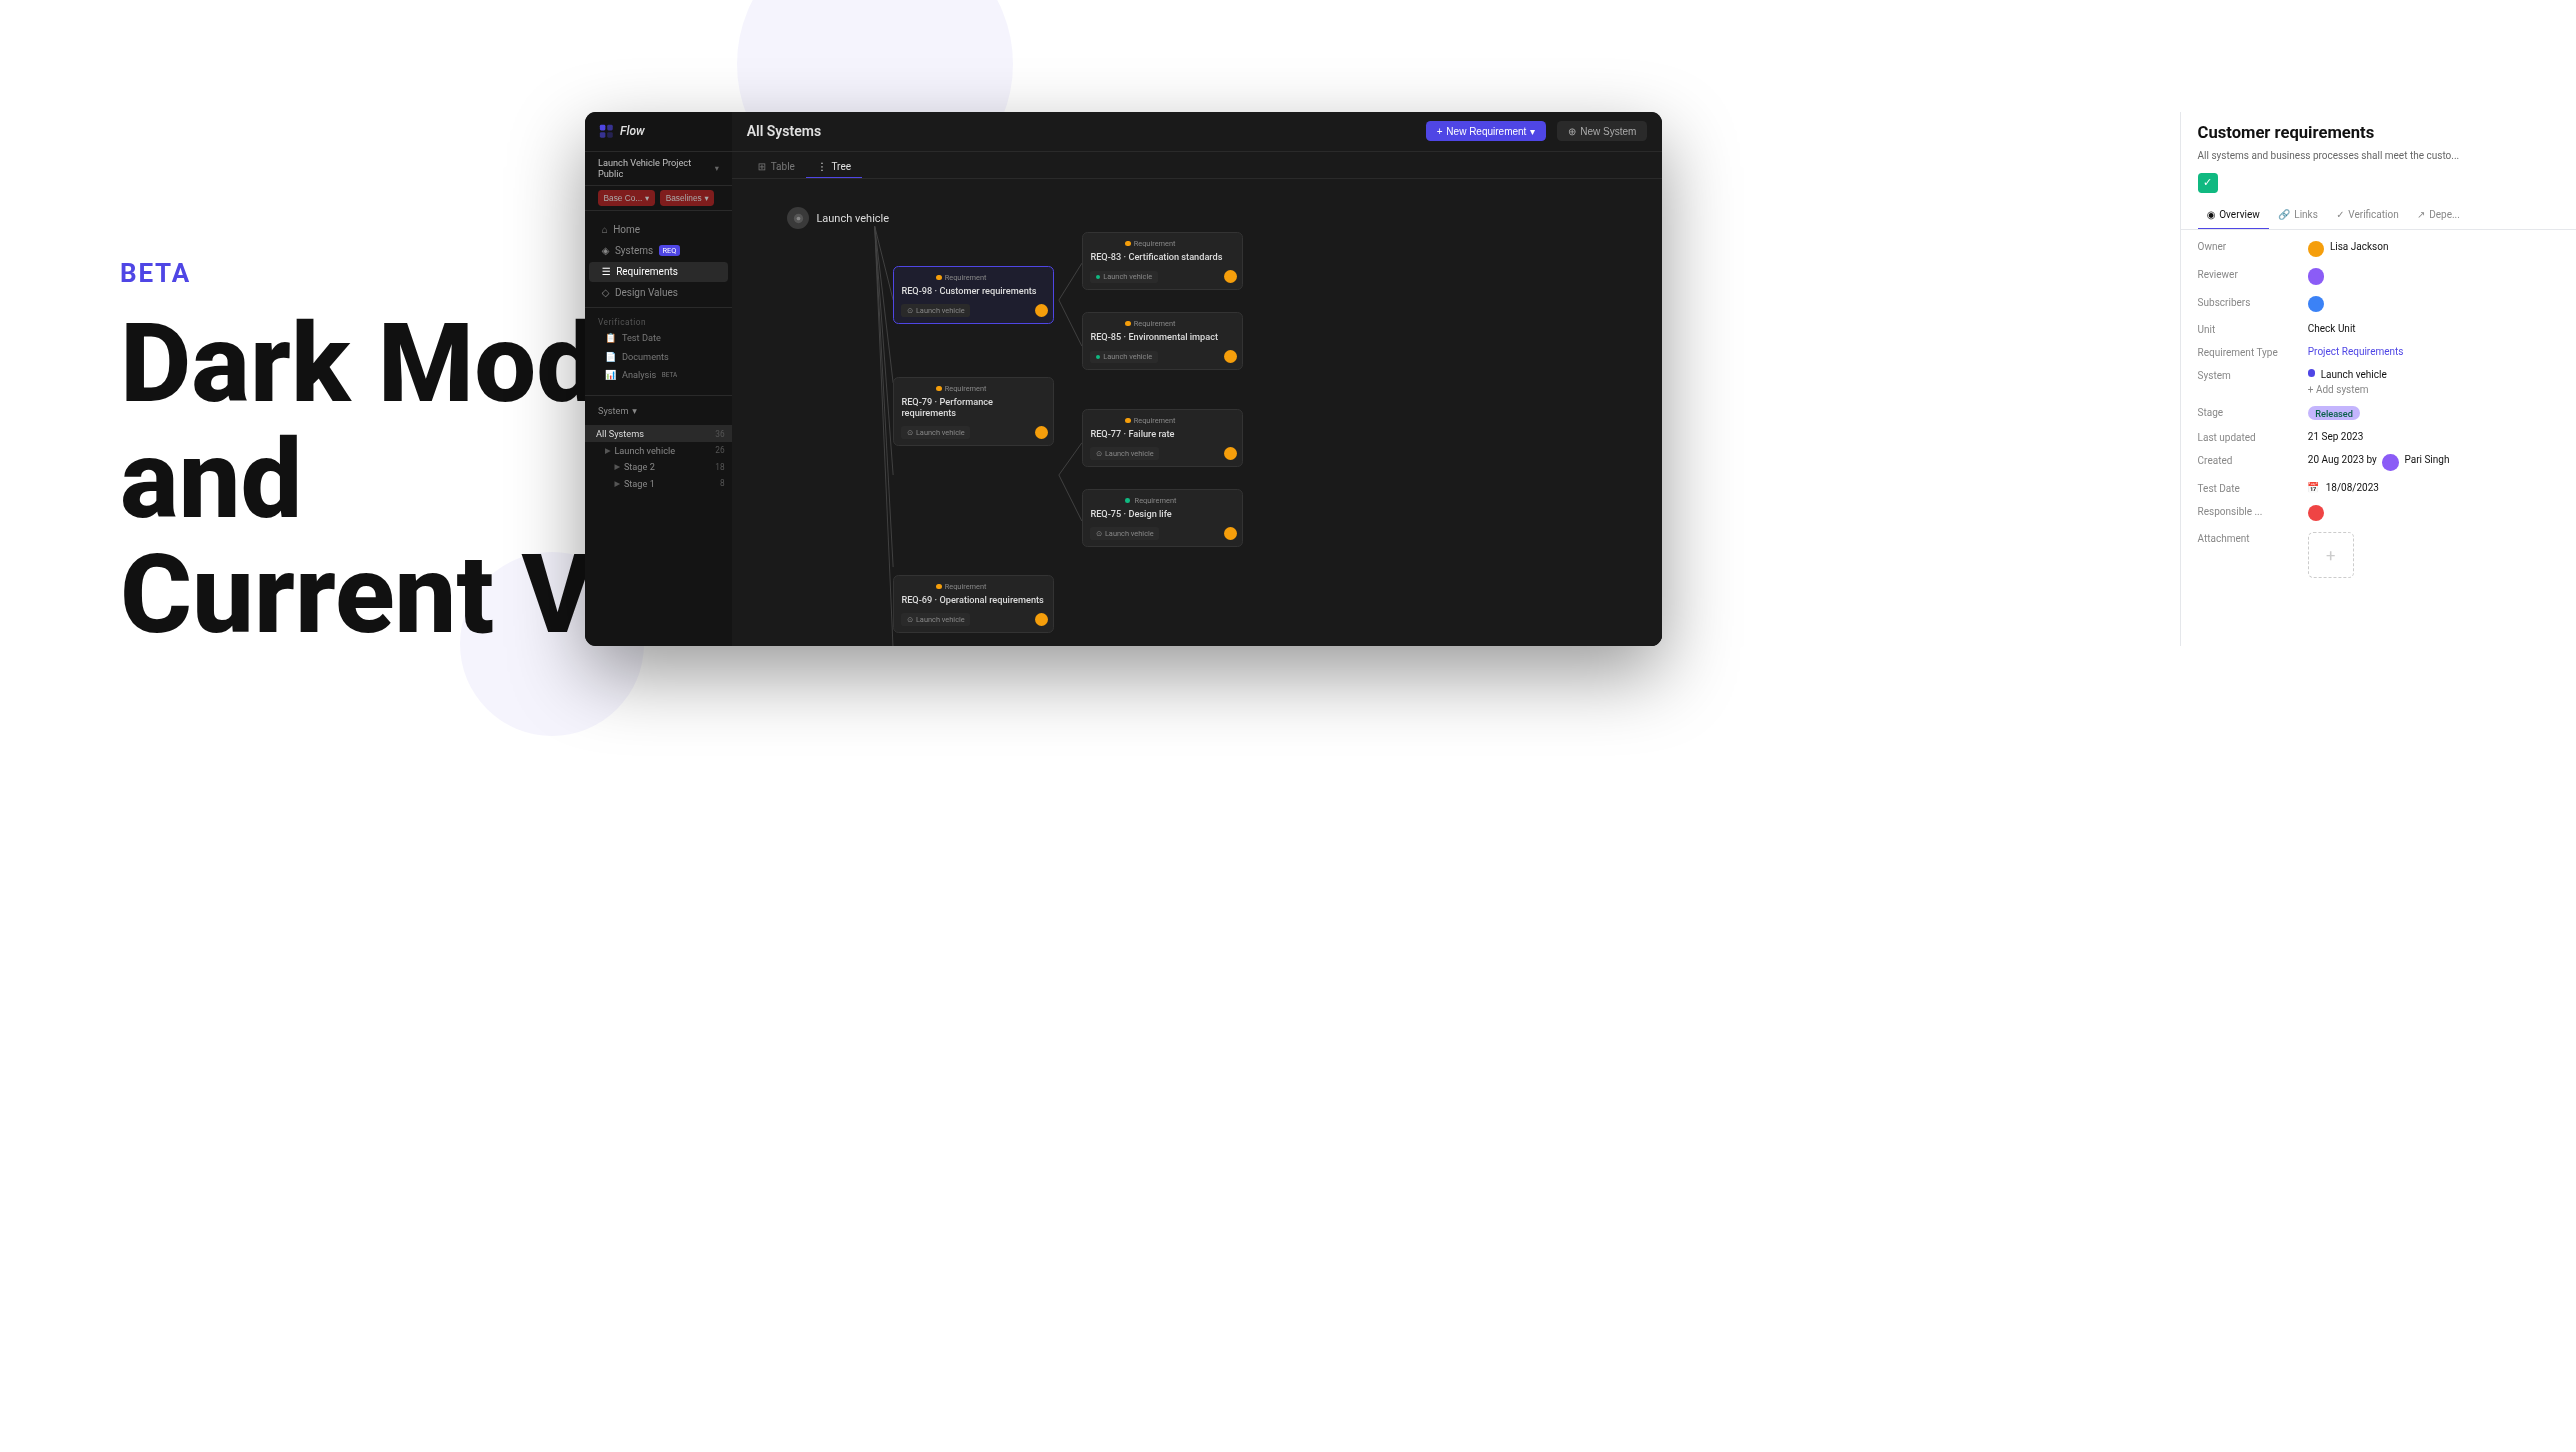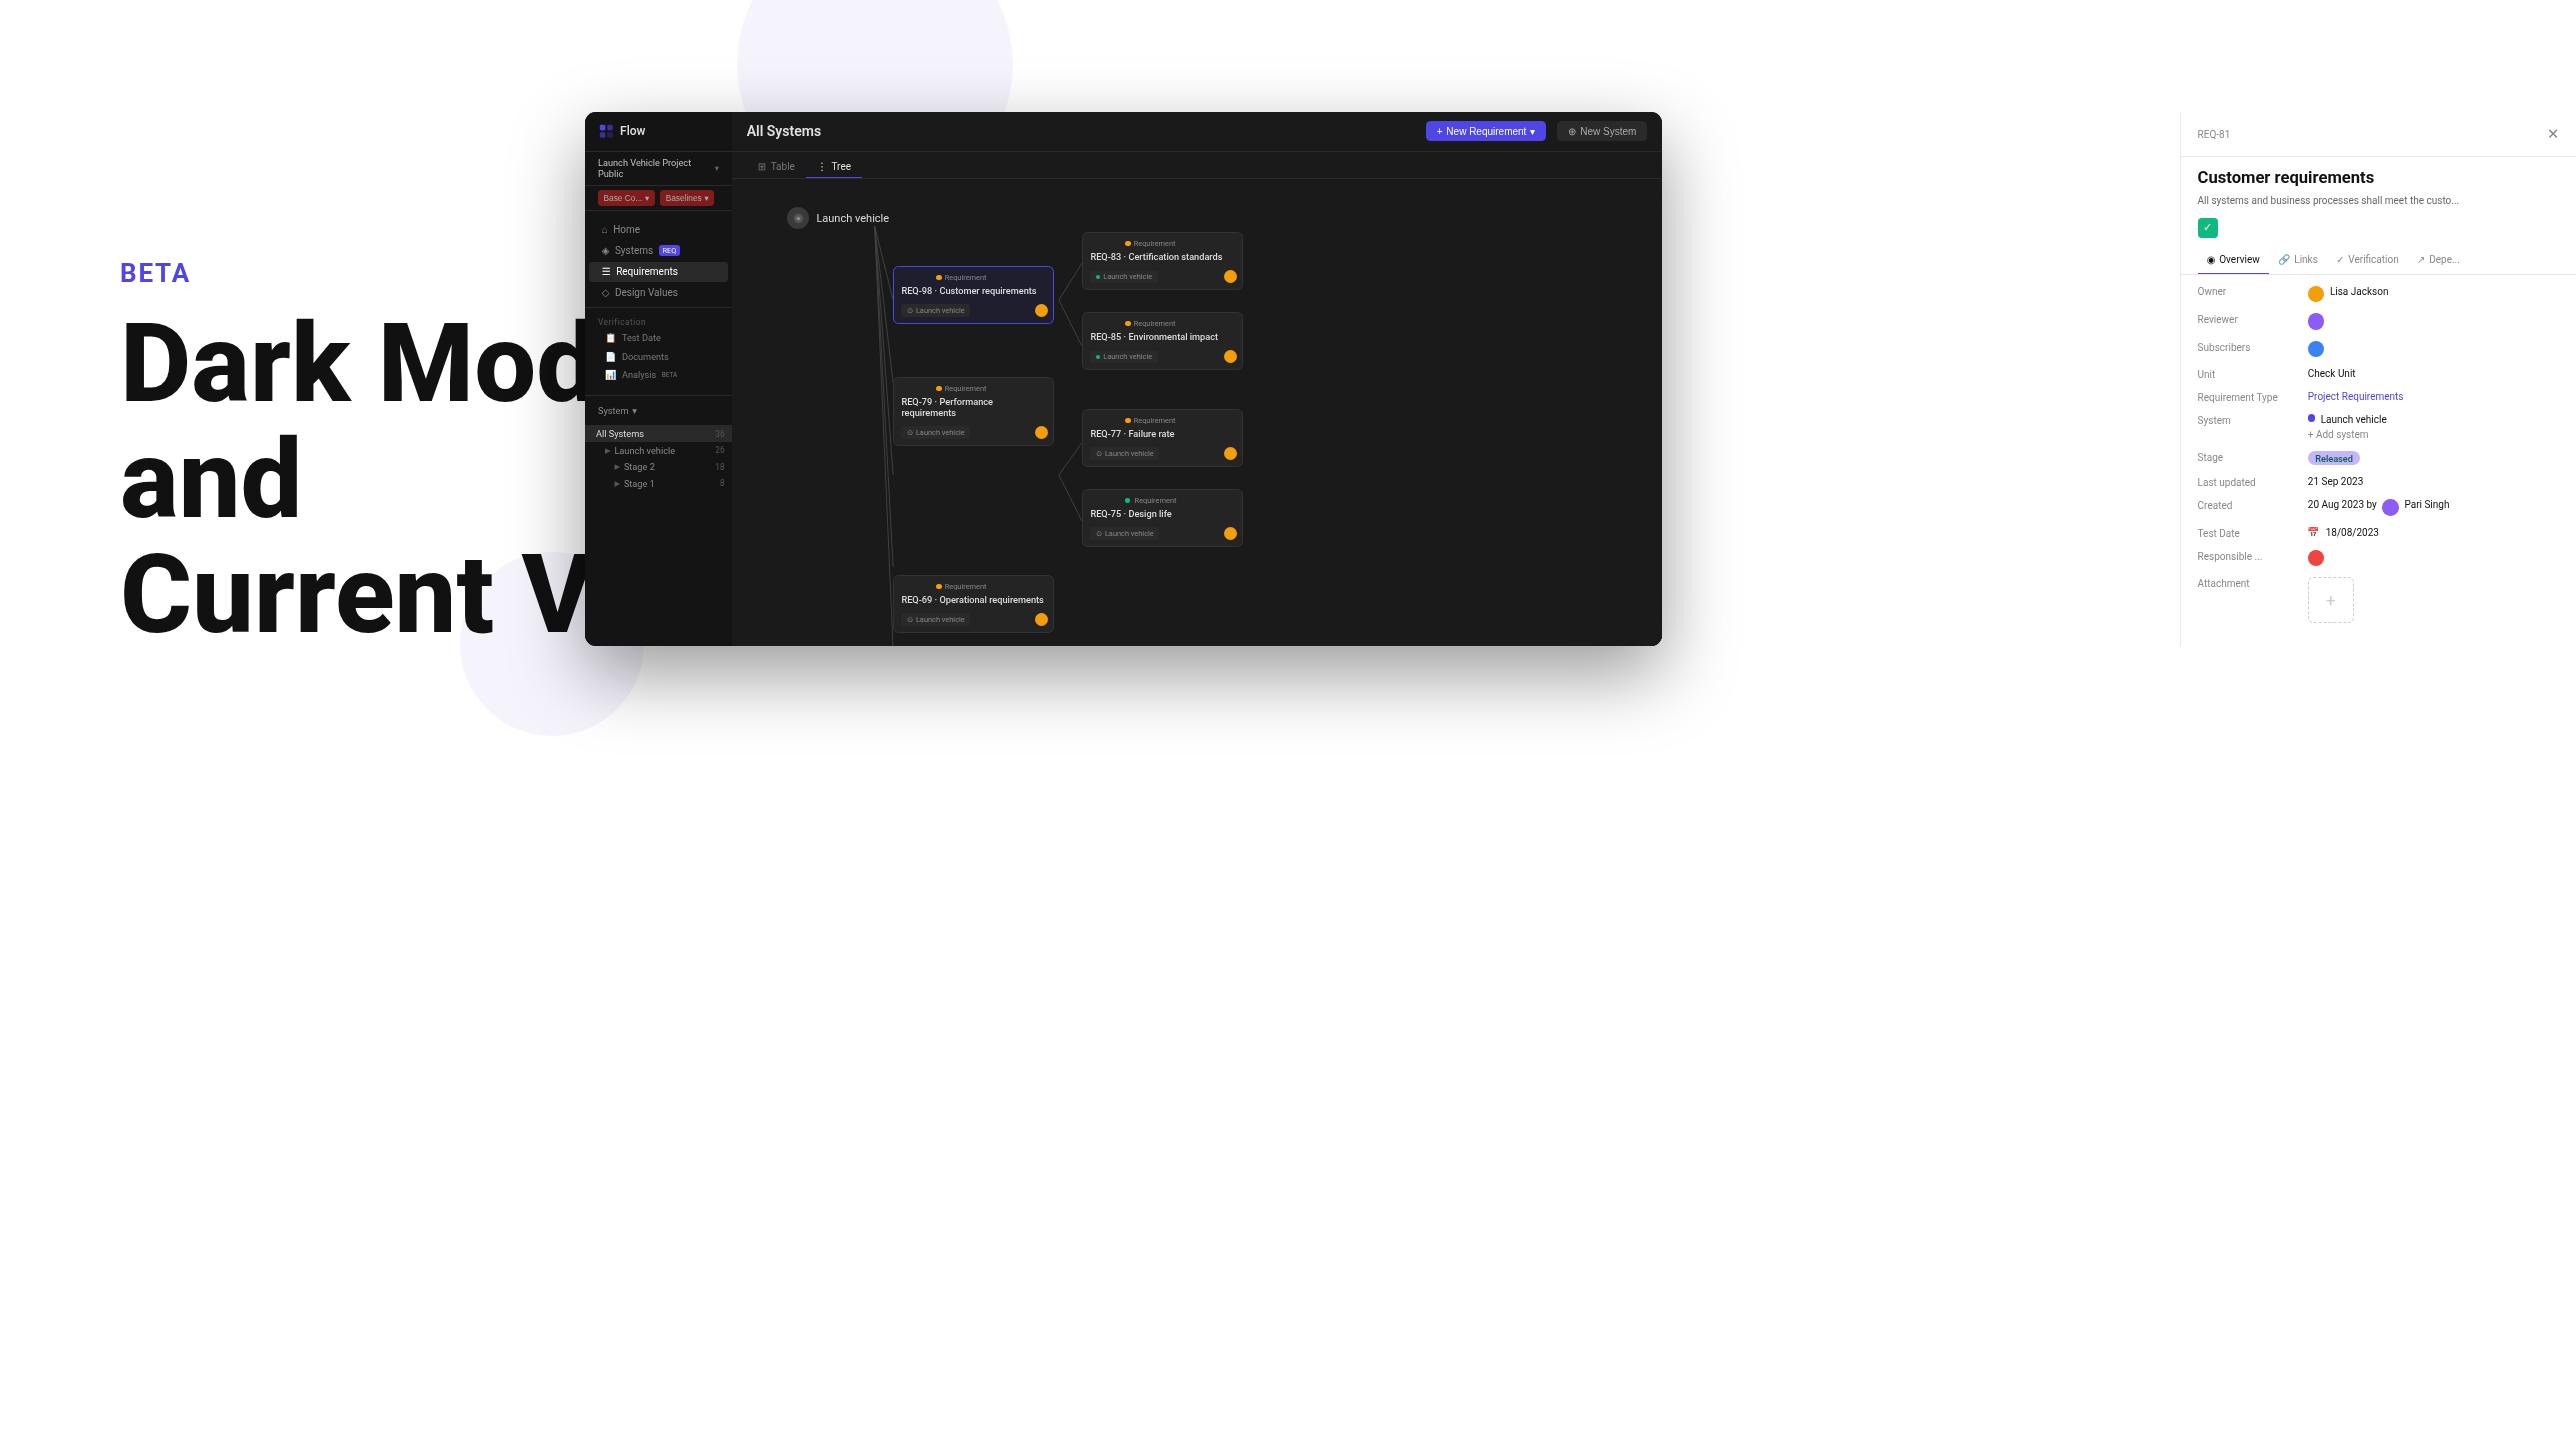--- a/index.html
+++ b/index.html
@@ -60,20 +60,21 @@
       padding: 11px 13px;
       border-bottom: 0.9px solid #2a2a2a;
       display: flex;
       align-items: center;
       gap: 7.4px;
     }
     .flow-logo {
       display: flex;
       align-items: center;
       gap: 5.5px;
+      font-style: italic;
     }
     .flow-logo-icon {
       width: 16.6px;
       height: 16.6px;
     }
     .flow-title {
       color: #e0e0e0;
       font-size: 12px;
       font-weight: 500;
     }
@@ -757,24 +758,20 @@
         <div class="card-system">
           <span>⊙</span> Launch vehicle
         </div>
         <div class="avatar-small"></div>
       </div>
     </div>
   </div>
 </div>
 
 <div class="right-panel">
-  <div class="panel-header">
-    <span class="panel-req-id">REQ-81</span>
-    <span class="panel-close">✕</span>
-  </div>
   <div class="panel-title">Customer requirements</div>
   <div class="panel-desc">All systems and business processes shall meet the custo...</div>
   <div class="panel-check">✓</div>
 
   <div class="panel-tabs">
     <div class="panel-tab active">
       <span>◉</span>
       <span>Overview</span>
     </div>
     <div class="panel-tab">

